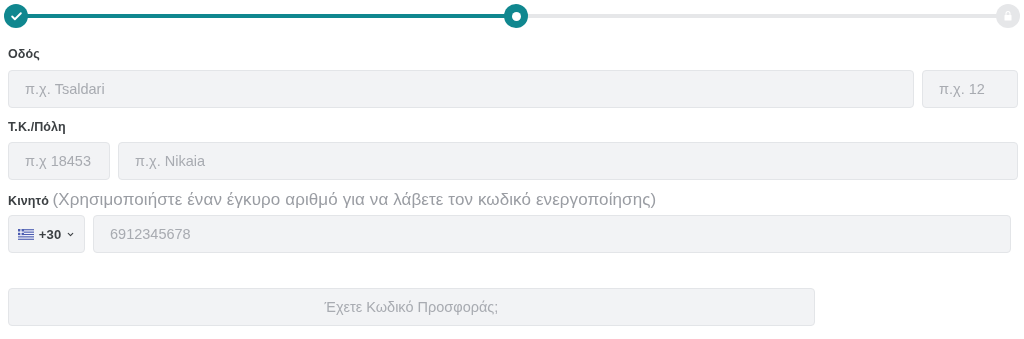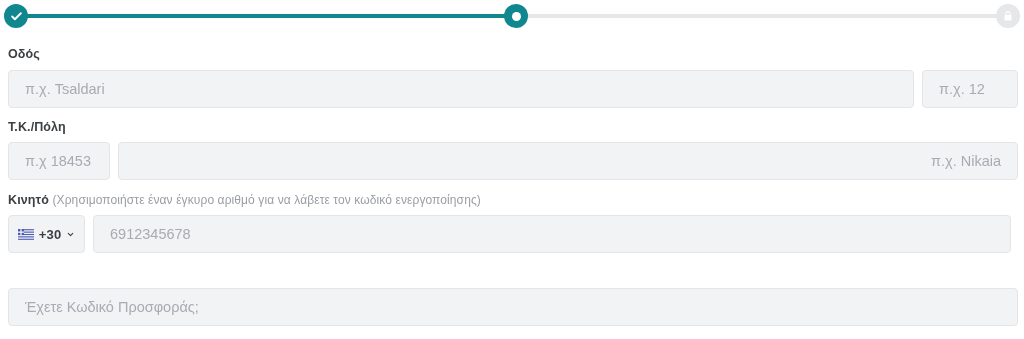--- a/index.html
+++ b/index.html
@@ -80,21 +80,21 @@
   .label {
     font-size: 12.5px;
     color: #3c4043;
     font-weight: bold;
     letter-spacing: .1px;
     line-height: 16px;
   }
   .label .hint {
     font-weight: normal;
     color: #9a9da3;
-    font-size: 12px;
+    font-size: 17px;
   }
 
   .row {
     display: flex;
     align-items: stretch;
     gap: 8px;
   }
 
   .input {
     height: 38px;
@@ -106,23 +106,23 @@
     padding: 0 16px;
     font-size: 14.5px;
     color: #a8abb1;
     white-space: nowrap;
     overflow: hidden;
   }
 
   .input.street { flex: 0 0 906px; width: 906px; }
   .input.number { flex: 0 0 96px; width: 96px; }
   .input.zip    { flex: 0 0 102px; width: 102px; }
-  .input.city   { flex: 0 0 900px; width: 900px; justify-content: flex-end; }
+  .input.city   { flex: 0 0 900px; width: 900px; }
   .input.phone  { flex: 0 0 918px; width: 918px; }
-  .input.offer  { width: 1010px; }
+  .input.offer  { width: 807px; justify-content: center; }
 
   .country-select {
     flex: 0 0 77px;
     width: 77px;
     height: 38px;
     background: #f2f3f5;
     border: 1px solid #e3e5e8;
     border-radius: 4px;
     display: flex;
     align-items: center;

